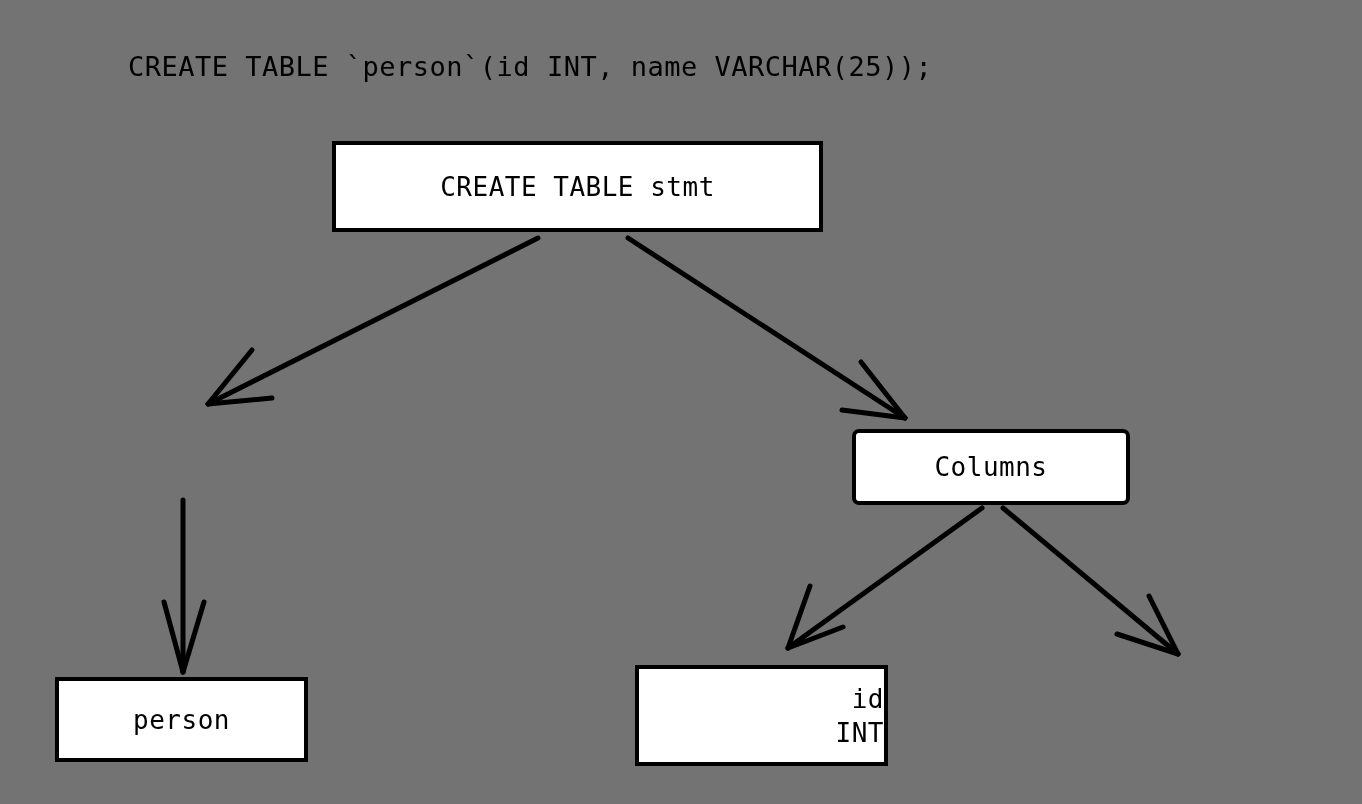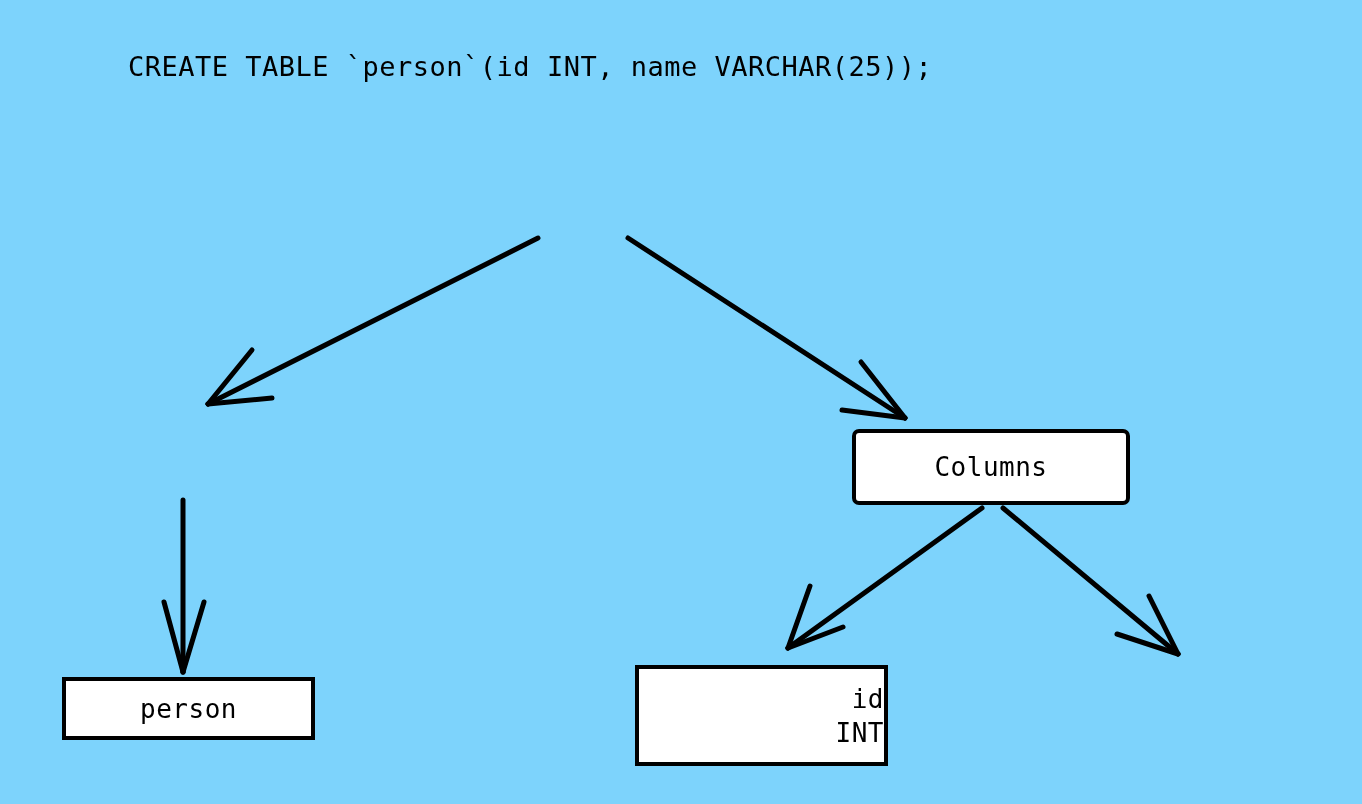--- a/index.html
+++ b/index.html
@@ -9,21 +9,21 @@
     background: #ffffff;
   }
   body {
     font-family: "DejaVu Sans Mono", monospace;
     color: #000000;
   }
   #canvas {
     position: relative;
     width: 1362px;
     height: 804px;
-    background: #7dd3fc;
+    background: #737373;
     overflow: hidden;
   }
   #edges {
     position: absolute;
     left: 0;
     top: 0;
     width: 1362px;
     height: 804px;
     pointer-events: none;
   }
@@ -92,27 +92,30 @@
       <line x1="788" y1="648" x2="843" y2="627" stroke="#000000" stroke-width="5" stroke-linecap="round"></line>
     </g>
 
     <g>
       <line x1="1003" y1="508" x2="1178" y2="654" stroke="#000000" stroke-width="5" stroke-linecap="round"></line>
       <line x1="1178" y1="654" x2="1149" y2="596" stroke="#000000" stroke-width="5" stroke-linecap="round"></line>
       <line x1="1178" y1="654" x2="1117" y2="634" stroke="#000000" stroke-width="5" stroke-linecap="round"></line>
     </g>
   </svg>
 
+  <div class="node" style="left:332px; top:141px; width:491px; height:91px;">
+    <span class="node-line">CREATE TABLE stmt</span>
+  </div>
 
 
   <div class="node" style="left:852px; top:429px; width:278px; height:76px;border-radius:7px;">
     <span class="node-line">Columns</span>
   </div>
 
-  <div class="node" style="left:62px; top:677px; width:253px; height:63px;align-items:center;">
+  <div class="node" style="left:55px; top:677px; width:253px; height:85px;align-items:center;">
     <span class="node-line">person</span>
   </div>
 
   <div class="node" style="left:635px; top:665px; width:253px; height:101px;align-items:flex-end;">
     <span class="node-line">id</span>
     <span class="node-line">INT</span>
   </div>
 
 
 </div>

